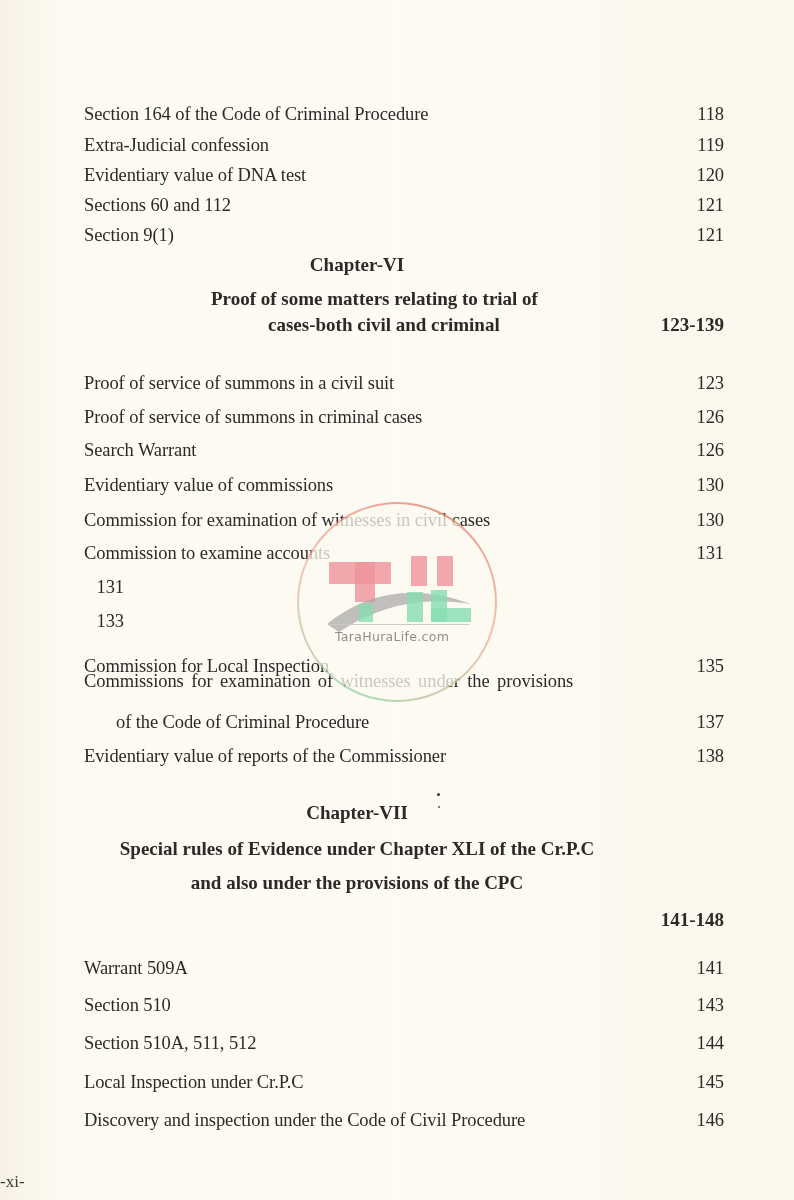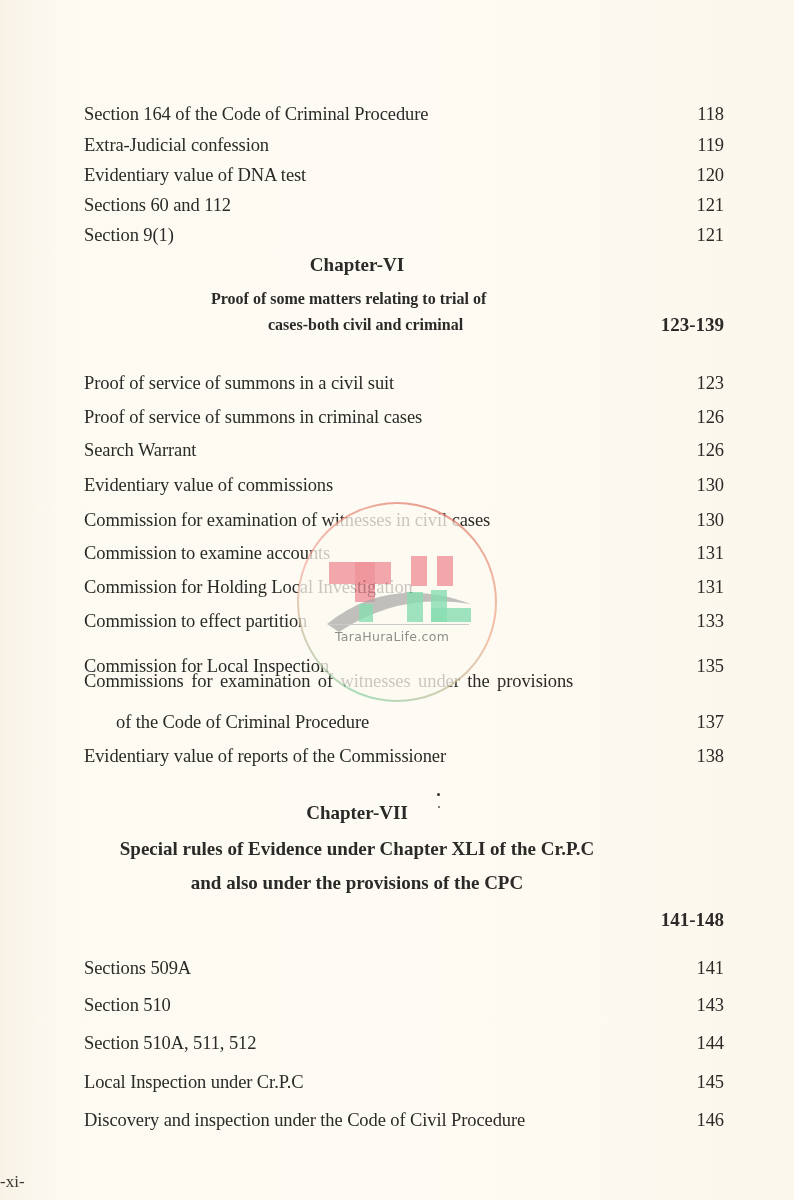--- a/index.html
+++ b/index.html
@@ -17,21 +17,21 @@
     display: flex; justify-content: space-between; align-items: baseline;
     letter-spacing: -0.1px;
   }
   .row .num { text-align: right; min-width: 40px; margin-top: 8px; }
   .row.indent .title { padding-left: 32px; }
   .chapter {
     position: absolute; left: 0; width: 714px; text-align: center;
     font-weight: bold; font-size: 19px; line-height: 22px;
   }
   .subtitle {
-    position: absolute; font-weight: bold; font-size: 16px; line-height: 22px;
+    position: absolute; font-weight: bold; font-size: 19px; line-height: 22px;
   }
   .range { position: absolute; font-weight: bold; font-size: 19px; line-height: 22px; right: 70px; margin-left: 20px; }
   .footer {
     position: absolute; left: 0; width: 794px; top: 1172px; text-align: left;
     font-size: 17px; color: #3a3936;
   }
   .watermark {
     position: absolute; left: 297px; top: 502px; width: 196px; height: 196px;
     border-radius: 50%;
     border: 2px solid transparent;
@@ -99,25 +99,23 @@
   </div>
   <div class="row" style="top:501px">
     <span class="title">Commission for examination of witnesses in civil cases</span>
     <span class="num">130</span>
   </div>
   <div class="row" style="top:534px">
     <span class="title">Commission to examine accounts</span>
     <span class="num">131</span>
   </div>
   <div class="row" style="top:568px">
-    <span class="title">Commission for Holding Local Investigation</span>
     <span class="num">131</span>
   </div>
   <div class="row" style="top:602px">
-    <span class="title">Commission to effect partition</span>
     <span class="num">133</span>
   </div>
   <div class="row" style="top:647px">
     <span class="title">Commission for Local Inspection</span>
     <span class="num">135</span>
   </div>
   <div class="row" style="top:670px; word-spacing:3px">
     <span class="title">Commissions for examination of witnesses under the provisions</span>
     <span class="num"></span>
   </div>
@@ -131,21 +129,21 @@
   </div>
 
   <div class="dot"></div>
   <div class="dot2"></div>
   <div class="chapter" style="top:802px">Chapter-VII</div>
   <div class="chapter" style="top:838px">Special rules of Evidence under Chapter XLI of the Cr.P.C</div>
   <div class="chapter" style="top:872px">and also under the provisions of the CPC</div>
   <div class="range" style="top:909px">141-148</div>
 
   <div class="row" style="top:949px">
-    <span class="title">Sections 509A</span>
+    <span class="title">Warrant 509A</span>
     <span class="num">141</span>
   </div>
   <div class="row" style="top:986px">
     <span class="title">Section 510</span>
     <span class="num">143</span>
   </div>
   <div class="row" style="top:1024px">
     <span class="title">Section 510A, 511, 512</span>
     <span class="num">144</span>
   </div>

